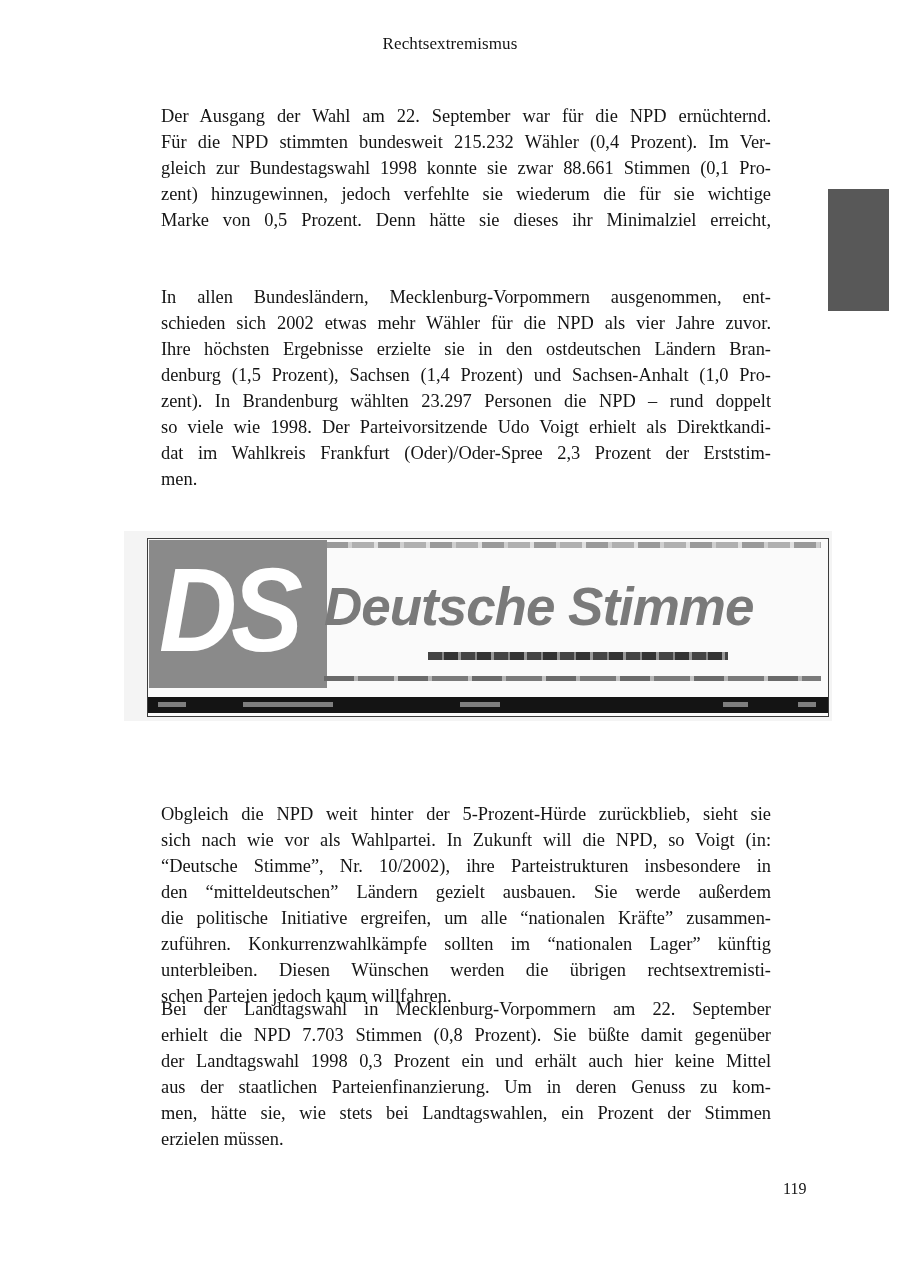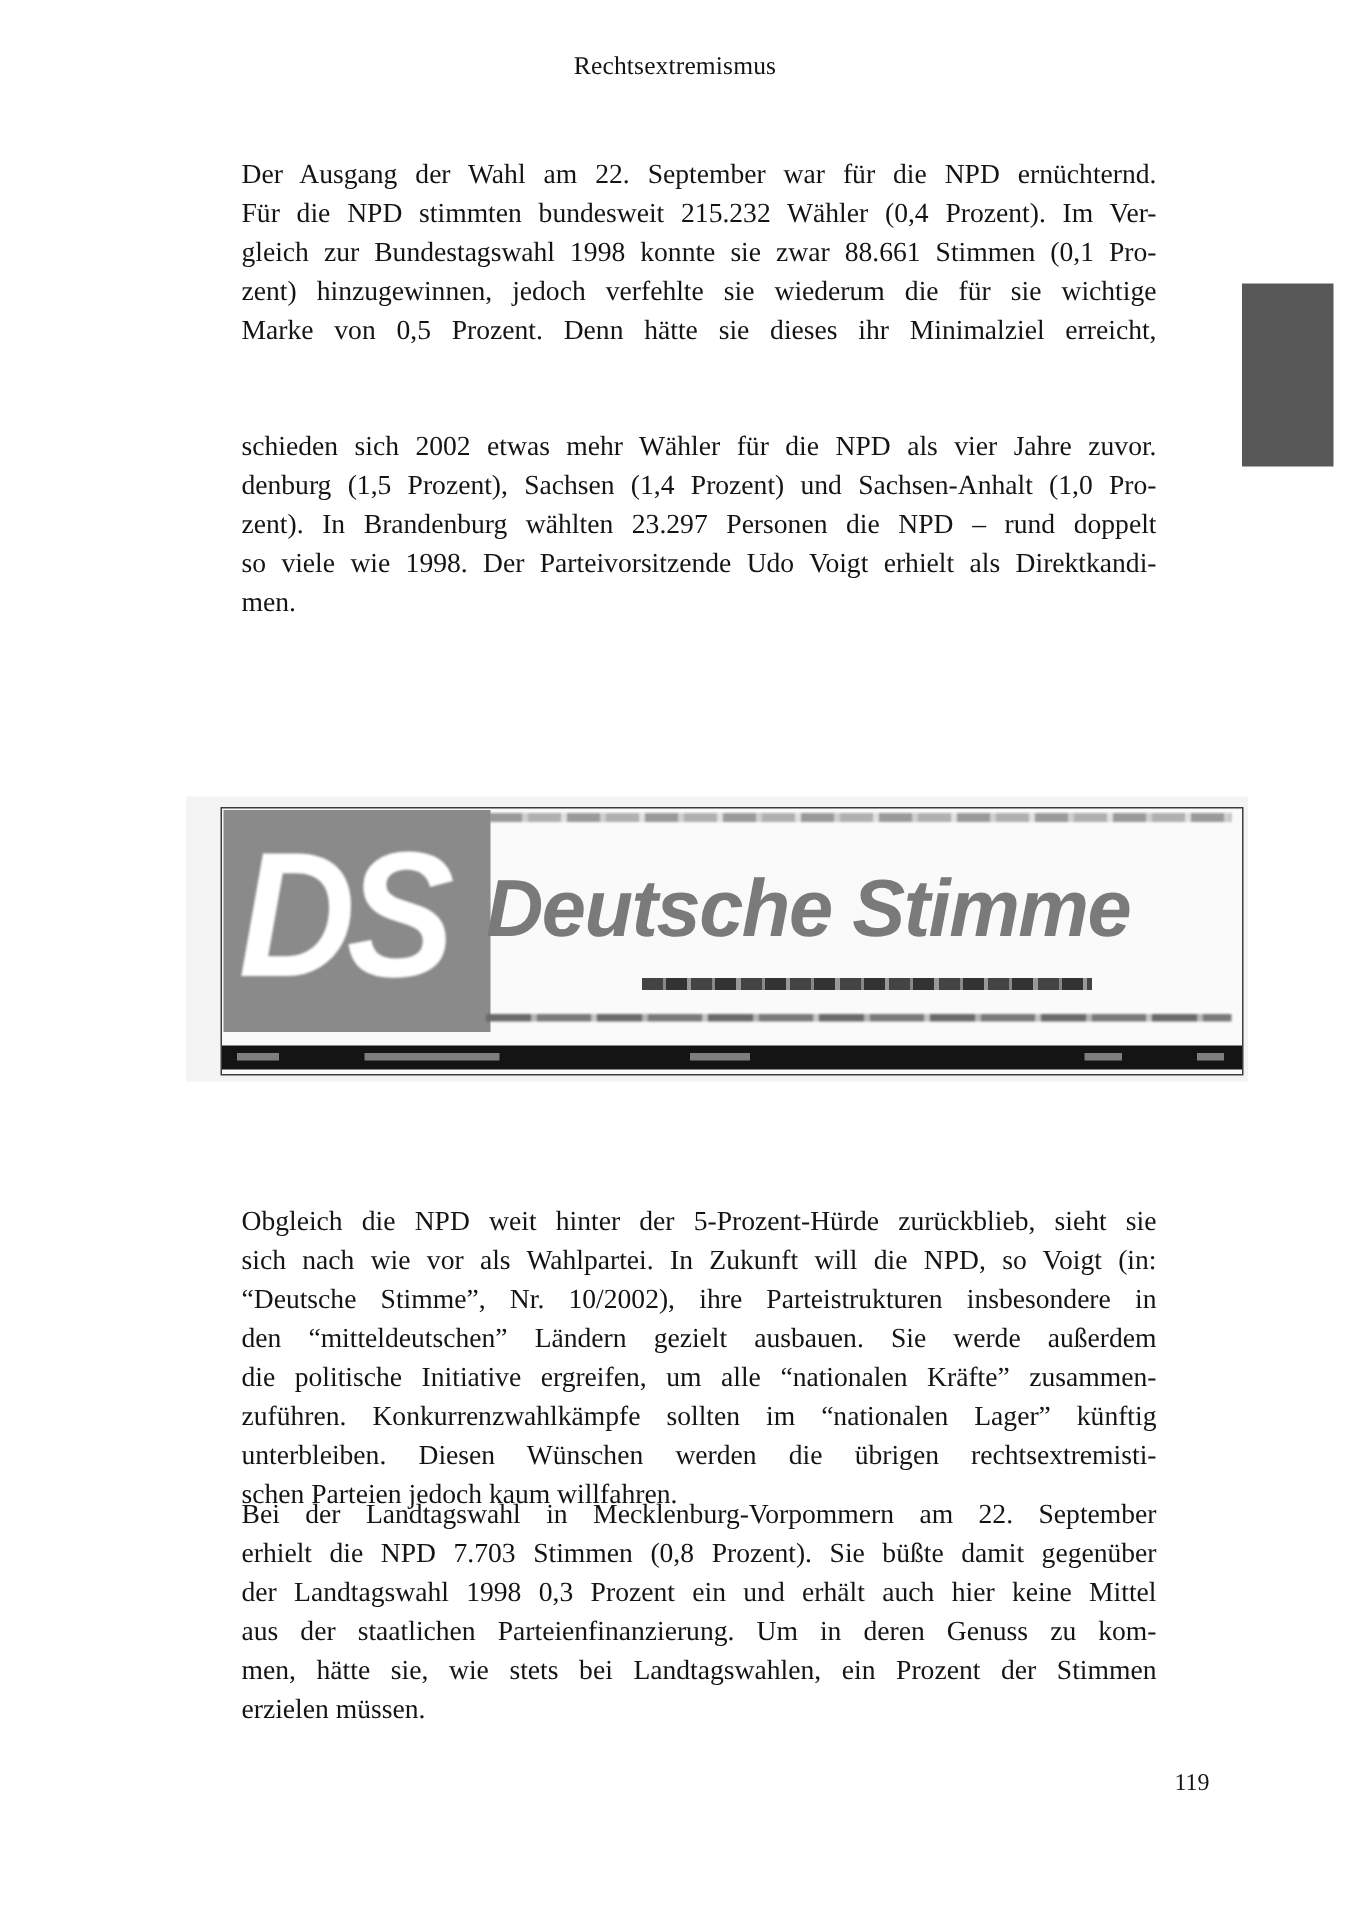--- a/index.html
+++ b/index.html
@@ -80,24 +80,27 @@
 
 <div id="p1" class="para">
   <span class="ln">Der Ausgang der Wahl am 22. September war für die NPD ernüchternd.</span>
   <span class="ln">Für die NPD stimmten bundesweit 215.232 Wähler (0,4 Prozent). Im Ver-</span>
   <span class="ln">gleich zur Bundestagswahl 1998 konnte sie zwar 88.661 Stimmen (0,1 Pro-</span>
   <span class="ln">zent) hinzugewinnen, jedoch verfehlte sie wiederum die für sie wichtige</span>
   <span class="ln">Marke von 0,5 Prozent. Denn hätte sie dieses ihr Minimalziel erreicht,</span>
 </div>
 
 <div id="p2" class="para">
+  <span class="ln">In allen Bundesländern, Mecklenburg-Vorpommern ausgenommen, ent-</span>
   <span class="ln">schieden sich 2002 etwas mehr Wähler für die NPD als vier Jahre zuvor.</span>
+  <span class="ln">Ihre höchsten Ergebnisse erzielte sie in den ostdeutschen Ländern Bran-</span>
   <span class="ln">denburg (1,5 Prozent), Sachsen (1,4 Prozent) und Sachsen-Anhalt (1,0 Pro-</span>
   <span class="ln">zent). In Brandenburg wählten 23.297 Personen die NPD – rund doppelt</span>
   <span class="ln">so viele wie 1998. Der Parteivorsitzende Udo Voigt erhielt als Direktkandi-</span>
+  <span class="ln">dat im Wahlkreis Frankfurt (Oder)/Oder-Spree 2,3 Prozent der Erststim-</span>
   <span class="ln last">men.</span>
 </div>
 
 <div class="figure-bg"></div>
 <div class="banner">
   <div class="top-strip"></div>
   <div class="ds-box">
     <span class="ds-text">DS</span>
   </div>
   <div class="masthead">Deutsche Stimme</div>

